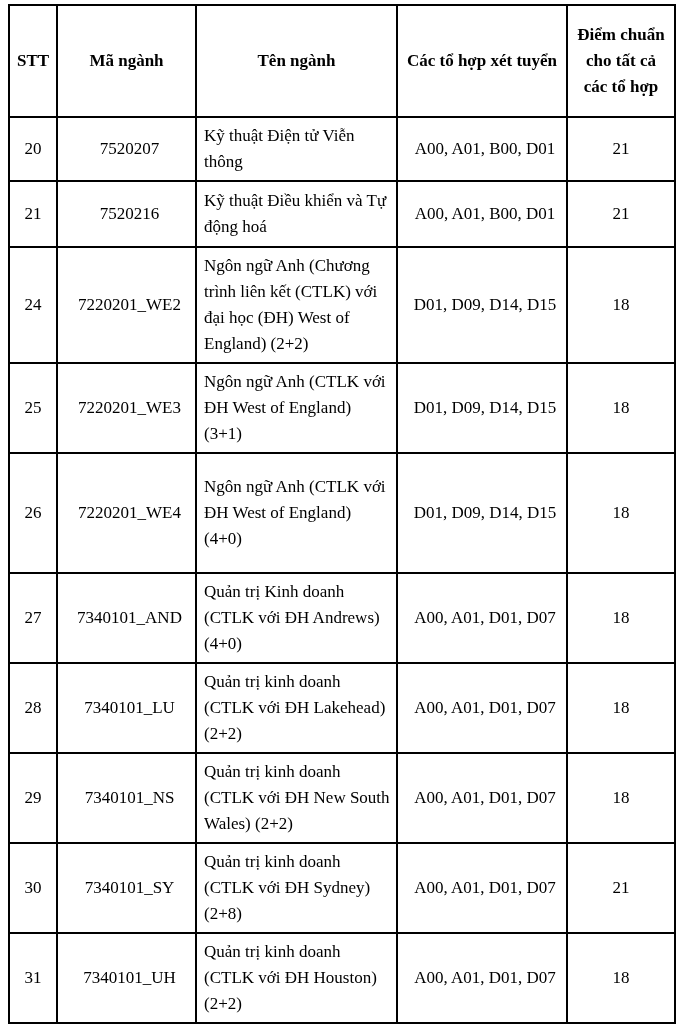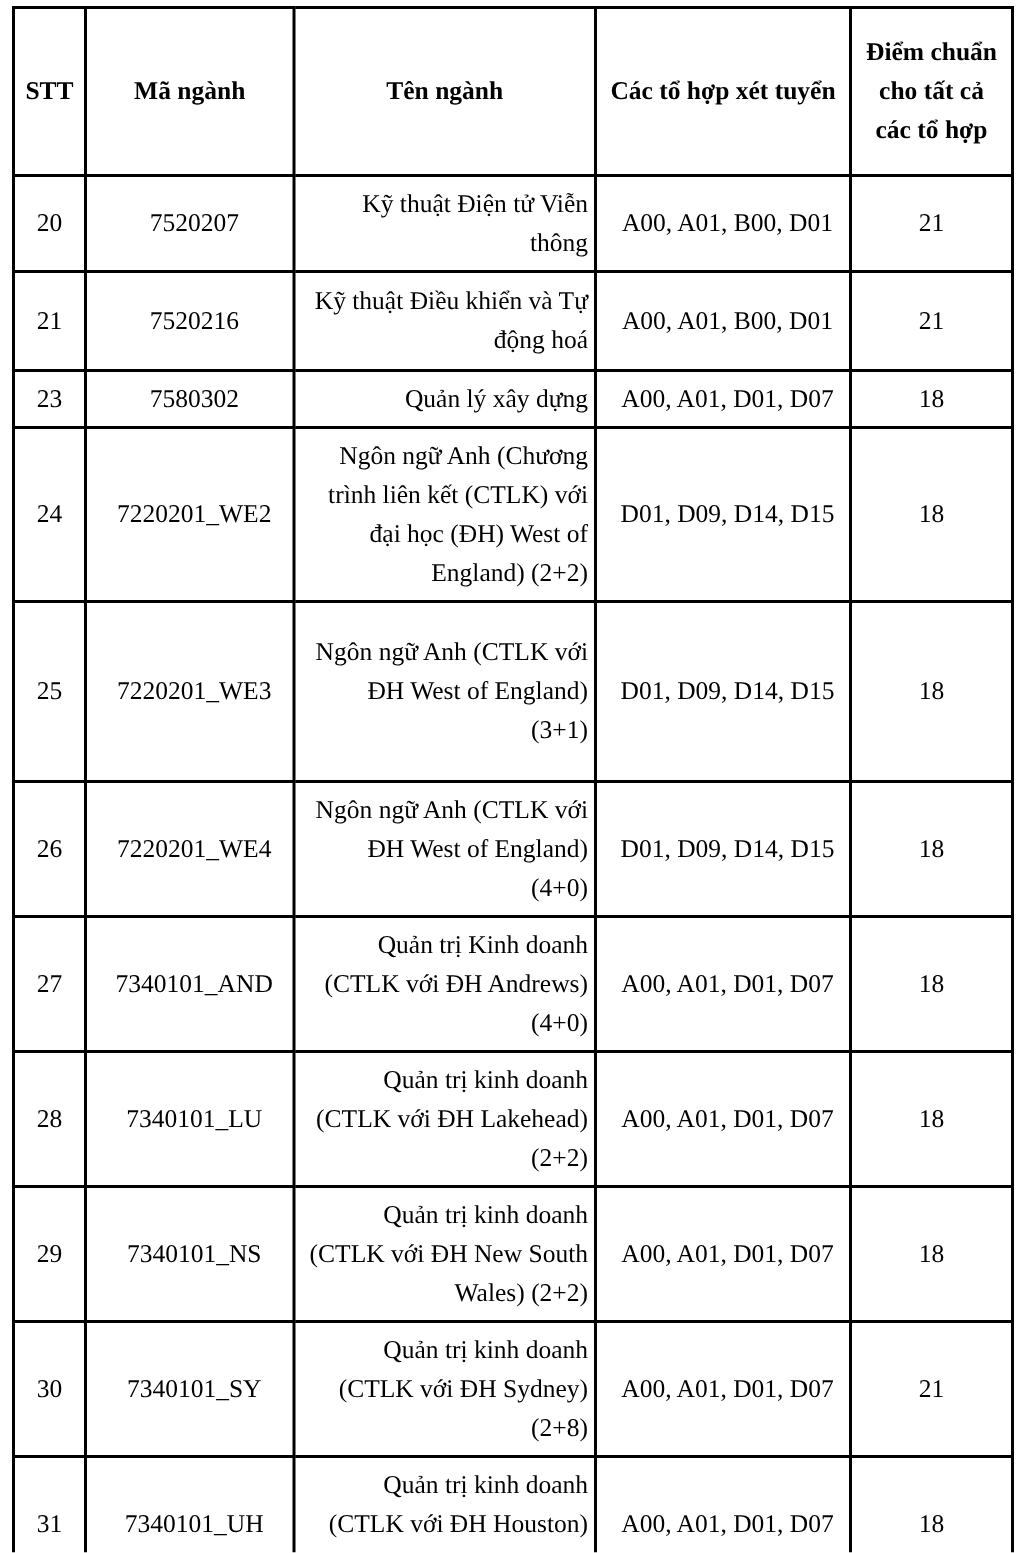--- a/index.html
+++ b/index.html
@@ -30,21 +30,21 @@
   }
   .score-table th {
     font-weight: bold;
     text-align: center;
     padding: 16px 6px;
     height: 86px;
   }
   .score-table td { padding: 5px 4px; }
   td.cell-stt   { text-align: center; }
   td.cell-code  { text-align: center; padding-left: 10px; }
-  td.cell-name  { text-align: right; padding-left: 7px; padding-right: 4px; }
+  td.cell-name  { text-align: left; padding-left: 7px; padding-right: 4px; }
   td.cell-combo { text-align: center; padding-left: 10px; padding-right: 4px; }
   td.cell-score { text-align: center; }
   
   tbody tr:nth-child(1)  { height: 64px; border-radius: 23px; }
   tbody tr:nth-child(2)  { height: 66px; }
   tbody tr:nth-child(3)  { height: 37px; }
   tbody tr:nth-child(4)  { height: 36px; }
   tbody tr:nth-child(5)  { height: 120px; }
   tbody tr:nth-child(6)  { height: 90px; }
   tbody tr:nth-child(7)  { height: 89px; }
@@ -82,27 +82,20 @@
           <td class="cell-name">Kỹ thuật Điện tử Viễn thông</td>
           <td class="cell-combo">A00, A01, B00, D01</td>
           <td class="cell-score">21</td>
         </tr>
         <tr>
           <td class="cell-stt">21</td>
           <td class="cell-code">7520216</td>
           <td class="cell-name">Kỹ thuật Điều khiển và Tự động hoá</td>
           <td class="cell-combo">A00, A01, B00, D01</td>
           <td class="cell-score">21</td>
-        </tr>
-        <tr>
-          <td class="cell-stt">23</td>
-          <td class="cell-code">7580302</td>
-          <td class="cell-name">Quản lý xây dựng</td>
-          <td class="cell-combo">A00, A01, D01, D07</td>
-          <td class="cell-score">18</td>
         </tr>
         <tr>
           <td class="cell-stt">24</td>
           <td class="cell-code">7220201_WE2</td>
           <td class="cell-name">Ngôn ngữ Anh (Chương trình liên kết (CTLK) với đại học (ĐH) West of England) (2+2)</td>
           <td class="cell-combo">D01, D09, D14, D15</td>
           <td class="cell-score">18</td>
         </tr>
         <tr>
           <td class="cell-stt">25</td>

